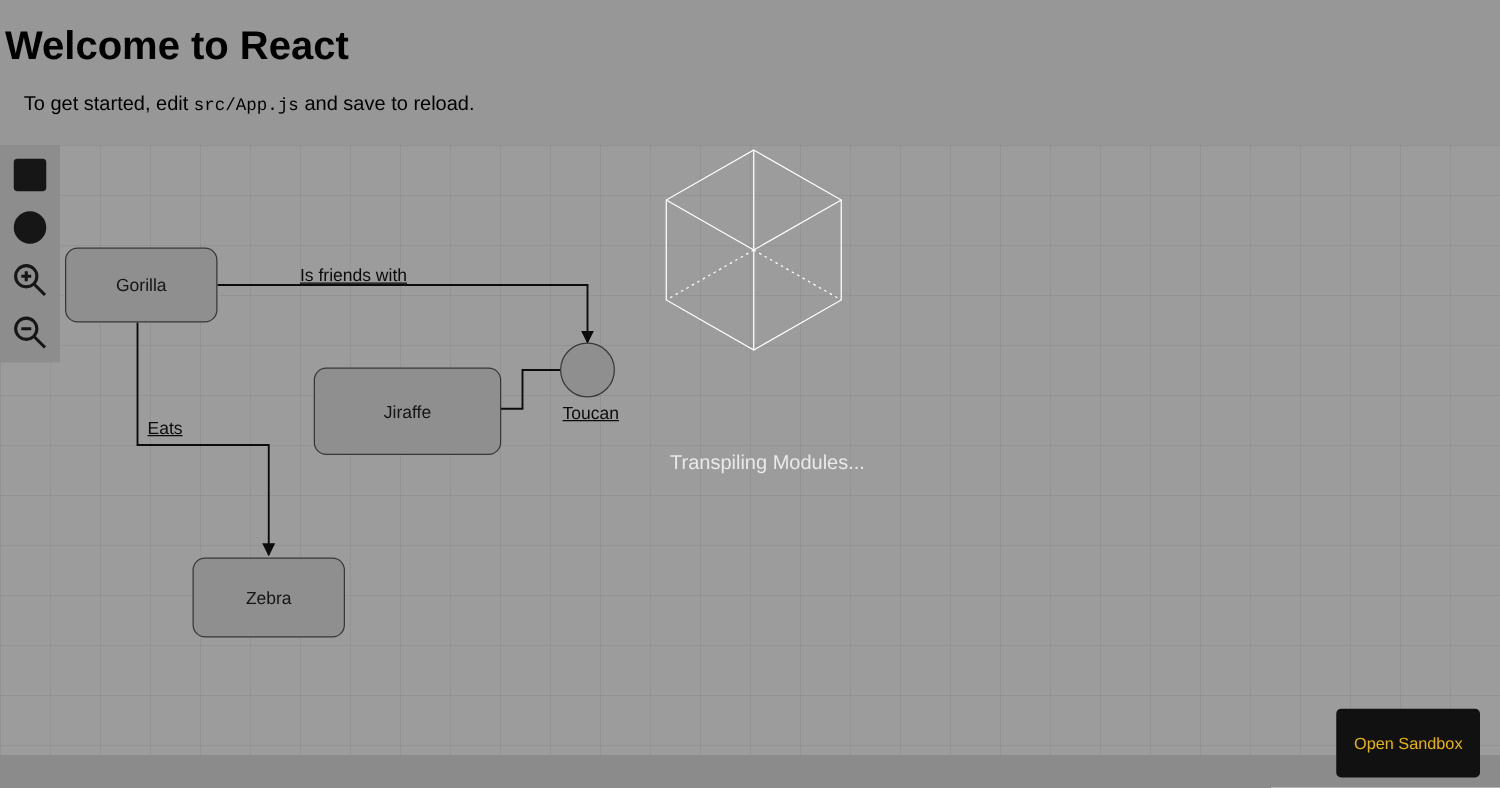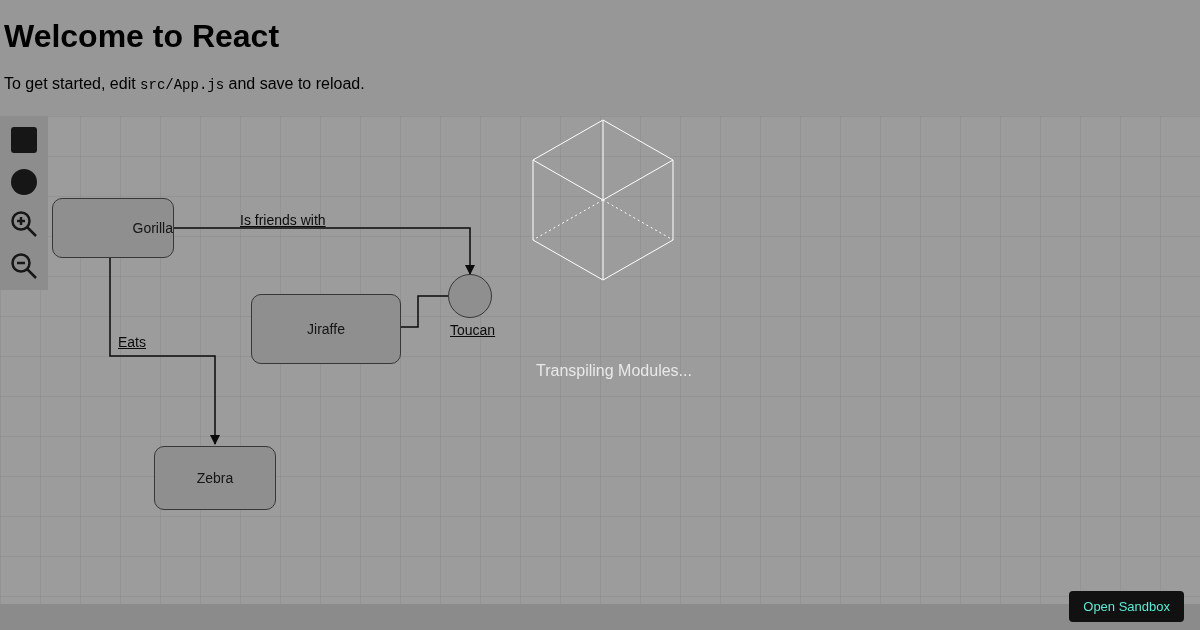--- a/index.html
+++ b/index.html
@@ -15,21 +15,21 @@
   }
 
   .page-title {
     font-size: 32px;
     font-weight: bold;
     padding: 18px 0 0 4px;
     color: #000;
   }
   .intro {
     font-size: 16px;
-    padding: 20px 0 0 4px;
+    padding: 20px 0 0 19px;
     color: #000;
   }
   .intro code {
     font-family: "Courier New", monospace;
     font-size: 14px;
   }
 
   .canvas-wrap {
     position: absolute;
     top: 116px;
@@ -96,25 +96,25 @@
   .cube {
     position: absolute;
     z-index: 60;
   }
 
   .open-sandbox {
     position: absolute;
     right: 16px;
     bottom: 8px;
     background: #111;
-    color: #5eead4;
+    color: #eab308;
     border: none;
     border-radius: 4px;
     font-size: 13px;
-    padding: 8px 14px;
+    padding: 20px 14px;
     z-index: 70;
     cursor: pointer;
   }
 
   .footer-strip {
     position: absolute;
     left: 0; right: 0; bottom: 0;
     height: 26px;
     background: #d6d6d6;
   }
@@ -167,21 +167,21 @@
     <path d="M 174 112 L 470 112 L 470 158" fill="none" stroke="#111" stroke-width="1.5" marker-end="url(#arrow)"></path>
 
     <path d="M 110 142 L 110 240 L 215 240 L 215 328" fill="none" stroke="#111" stroke-width="1.5" marker-end="url(#arrow)"></path>
 
     <path d="M 448 180 L 418 180 L 418 211 L 378 211" fill="none" stroke="#111" stroke-width="1.5" marker-end="url(#arrow)"></path>
   </svg>
 
   <span class="edge-label" style="left:240px; top:96px;">Is friends with</span>
   <span class="edge-label" style="left:118px; top:218px;">Eats</span>
 
-  <div class="node" style="left:52px; top:82px; width:122px; height:60px;justify-content:flex-end;">
+  <div class="node" style="left:52px; top:82px; width:122px; height:60px;">
     <span>Gorilla</span>
   </div>
   <div class="node" style="left:251px; top:178px; width:150px; height:70px;">
     <span>Jiraffe</span>
   </div>
   <div class="node" style="left:154px; top:330px; width:122px; height:64px;">
     <span>Zebra</span>
   </div>
   <div class="node circle" style="left:448px; top:158px; width:44px; height:44px;"></div>
   <span class="edge-label" style="left:450px; top:206px;">Toucan</span>

